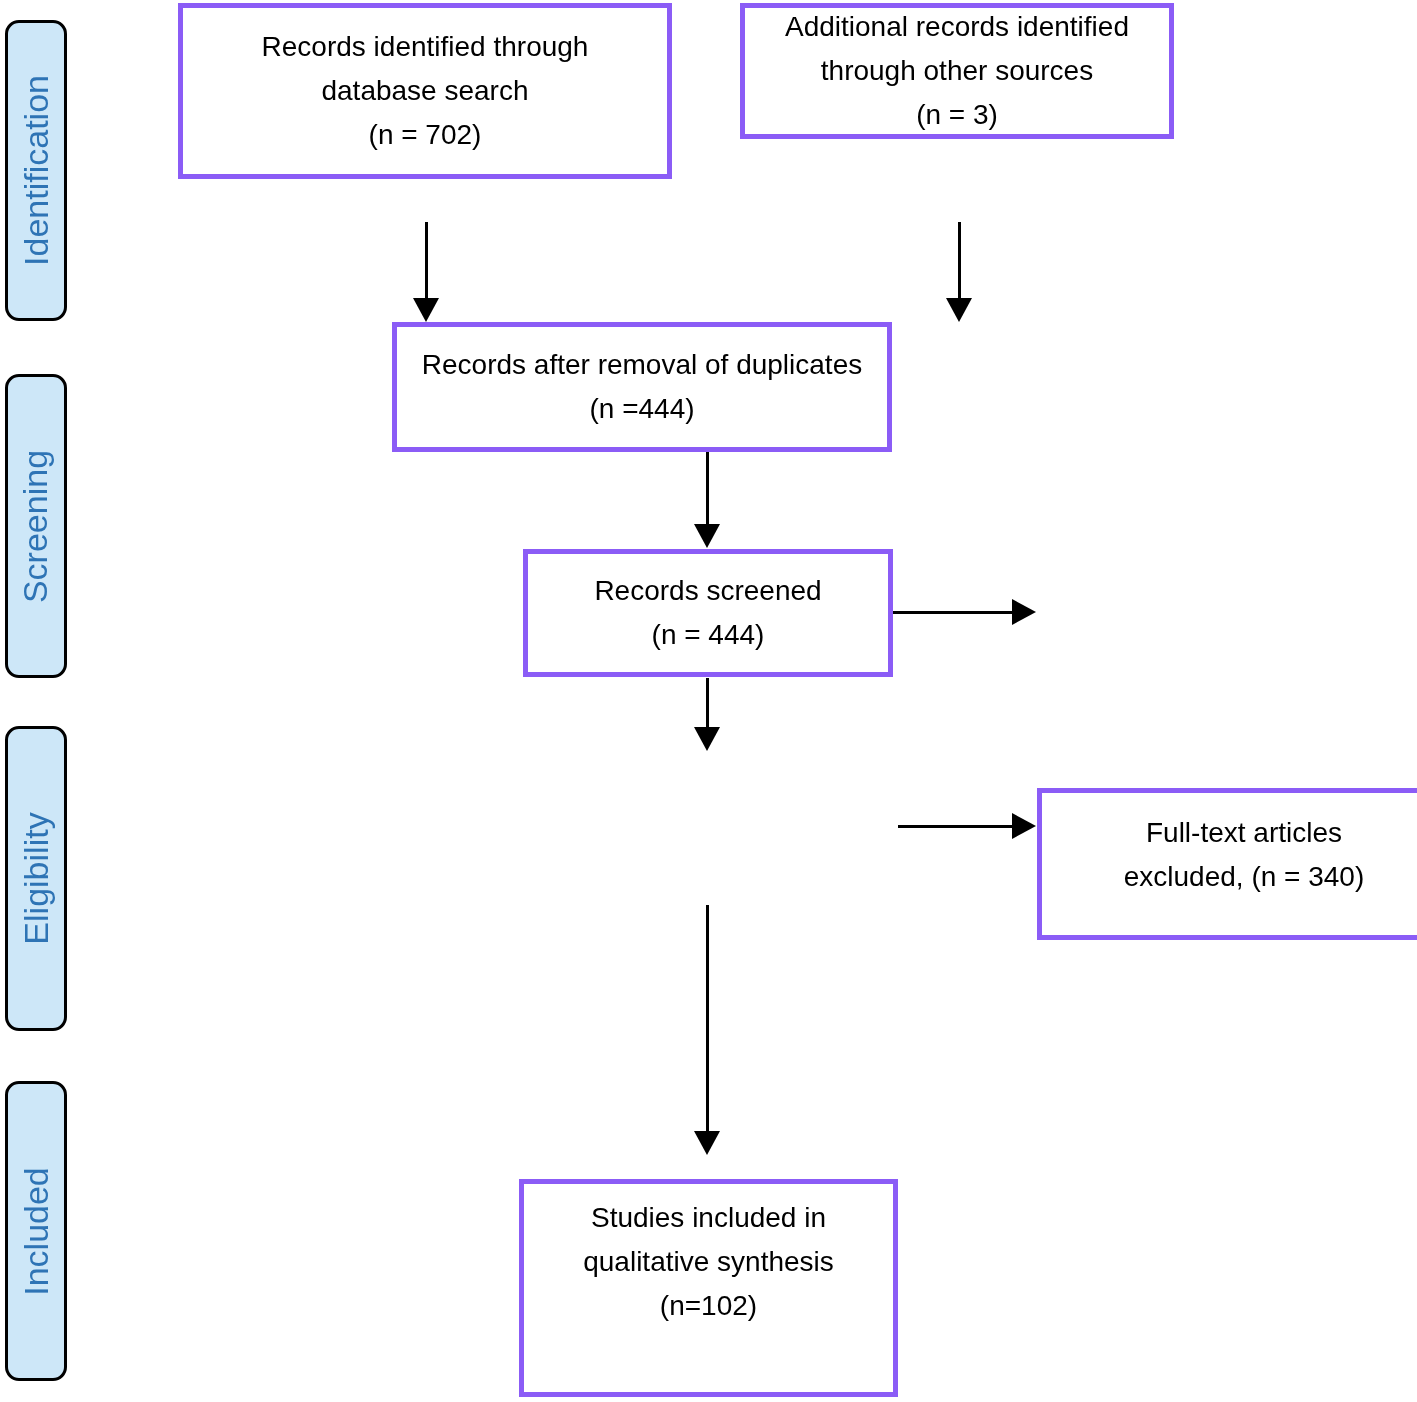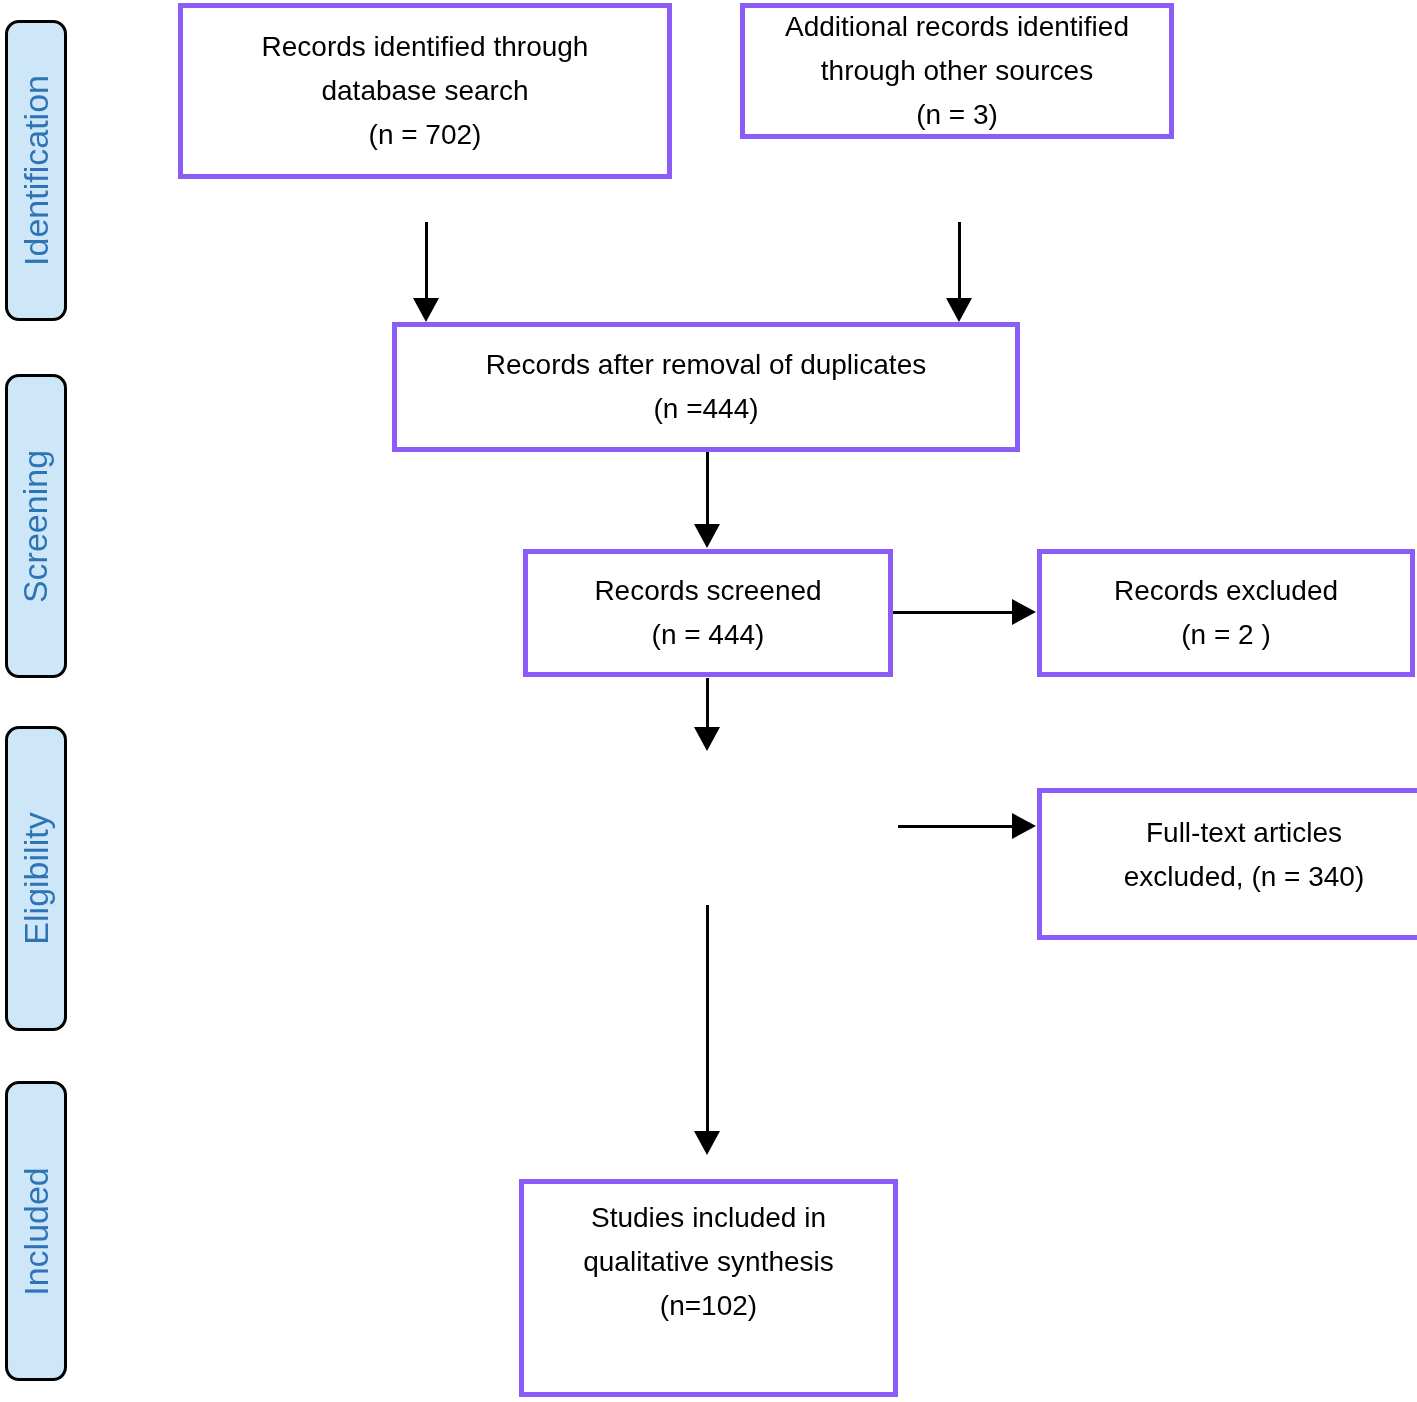--- a/index.html
+++ b/index.html
@@ -102,34 +102,30 @@
 database search
 (n = 702)</span>
   </div>
 
   <div class="box" style="left:740px; top:3px; width:434px; height:136px;">
     <span class="box-text">Additional records identified
 through other sources
 (n = 3)</span>
   </div>
 
-  <div class="box" style="left:392px; top:322px; width:628px; height:130px;">
+  <div class="box" style="left:392px; top:322px; width:500px; height:130px;">
     <span class="box-text">Records after removal of duplicates
 (n =444)</span>
   </div>
 
   <div class="box" style="left:523px; top:549px; width:370px; height:128px;">
     <span class="box-text">Records screened
 (n = 444)</span>
   </div>
 
-  <div class="box" style="left:1037px; top:549px; width:378px; height:128px;">
-    <span class="box-text">Records excluded
-(n = 2 )</span>
-  </div>
 
   <div class="box" style="left:1037px; top:788px; width:414px; height:152px; padding-bottom:18px;">
     <span class="box-text">Full-text articles
 excluded, (n = 340)</span>
   </div>
 
   <div class="box" style="left:519px; top:1179px; width:379px; height:218px; padding-bottom:52px;">
     <span class="box-text">Studies included in
 qualitative synthesis
 (n=102)</span>

